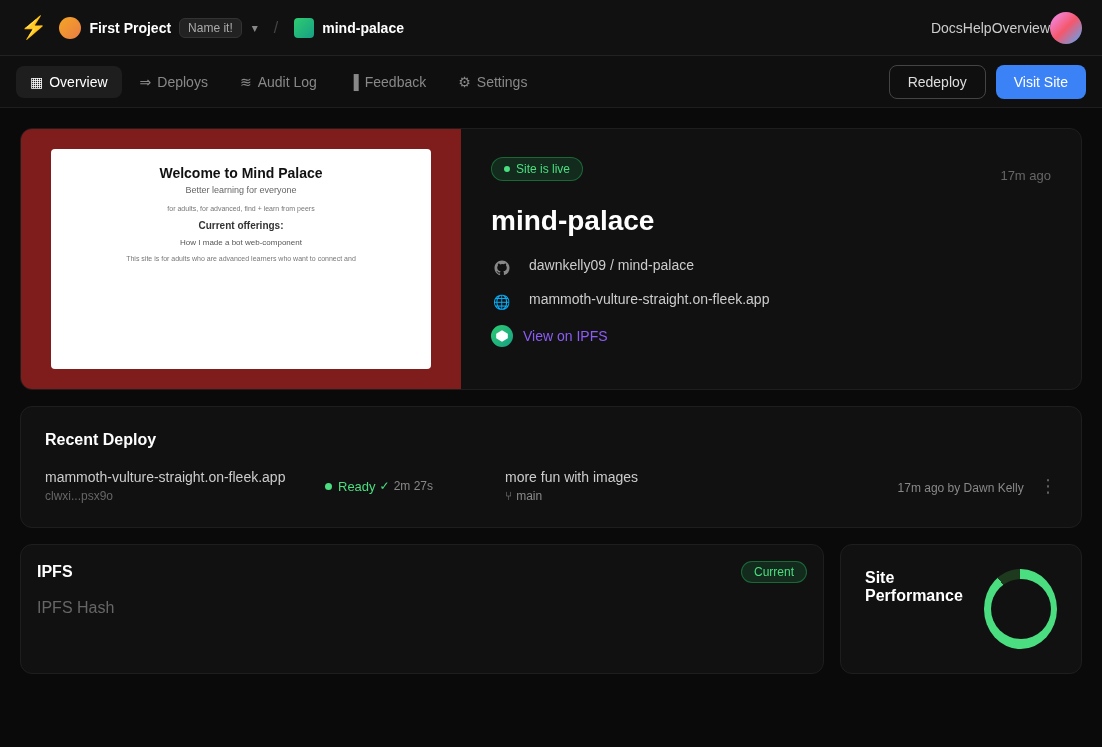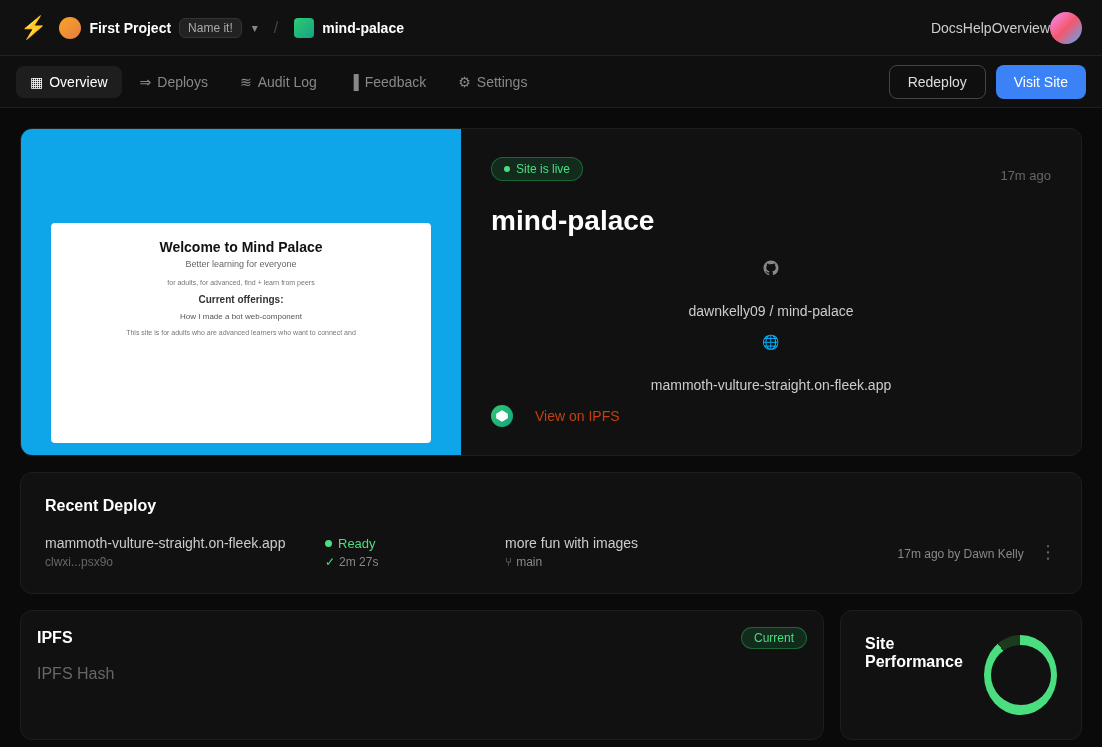--- a/index.html
+++ b/index.html
@@ -155,25 +155,25 @@
     
     .overview-card {
       background: #111;
       border: 1px solid #1e1e1e;
       border-radius: 12px;
       display: flex;
       overflow: hidden;
     }
     .preview-area {
       flex: 0 0 440px;
-      background: #0ea5e9;
-      display: flex;
-      align-items: flex-end;
+      background: #7f1d1d;
+      display: flex;
+      align-items: flex-start;
       justify-content: center;
-      padding: 12px;
+      padding: 20px;
     }
     .preview-inner {
       background: #fff;
       width: 380px;
       height: 220px;
       border-radius: 4px;
       padding: 16px;
       color: #333;
       font-size: 10px;
       overflow: hidden;
@@ -237,44 +237,43 @@
       margin-bottom: 12px;
     }
     .site-title {
       font-size: 28px;
       font-weight: 700;
       color: #fff;
       margin-bottom: 20px;
     }
     .site-link-row {
       display: flex;
-      align-items: center;
-      gap: 24px;
+      align-items: flex-start;
+      gap: 16px;
       margin-bottom: 12px;
       color: #ccc;
       font-size: 14px;
-      flex-direction: column;
     }
     .link-icon {
       width: 22px;
       height: 22px;
       display: flex;
       align-items: center;
       justify-content: center;
       color: #888;
       font-size: 14px;
     }
     .link-text {
       color: #ccc;
     }
     .ipfs-link {
       display: flex;
       align-items: center;
-      gap: 22px;
-      color: #c2410c;
+      gap: 10px;
+      color: #8b5cf6;
       font-size: 14px;
       cursor: pointer;
       text-decoration: none;
     }
     .ipfs-icon {
       width: 22px;
       height: 22px;
       border-radius: 50%;
       background: linear-gradient(135deg, #2ecc71, #16a085);
       display: flex;
@@ -312,21 +311,21 @@
       font-weight: 500;
       margin-bottom: 4px;
     }
     .deploy-hash {
       font-size: 12px;
       color: #666;
     }
     .deploy-col-2 {
       flex: 0 0 180px;
       display: flex;
-      flex-direction: column;
+      flex-direction: row;
       gap: 4px;
     }
     .ready-badge {
       display: inline-flex;
       align-items: center;
       gap: 6px;
       color: #4ade80;
       font-size: 13px;
       font-weight: 500;
     }

